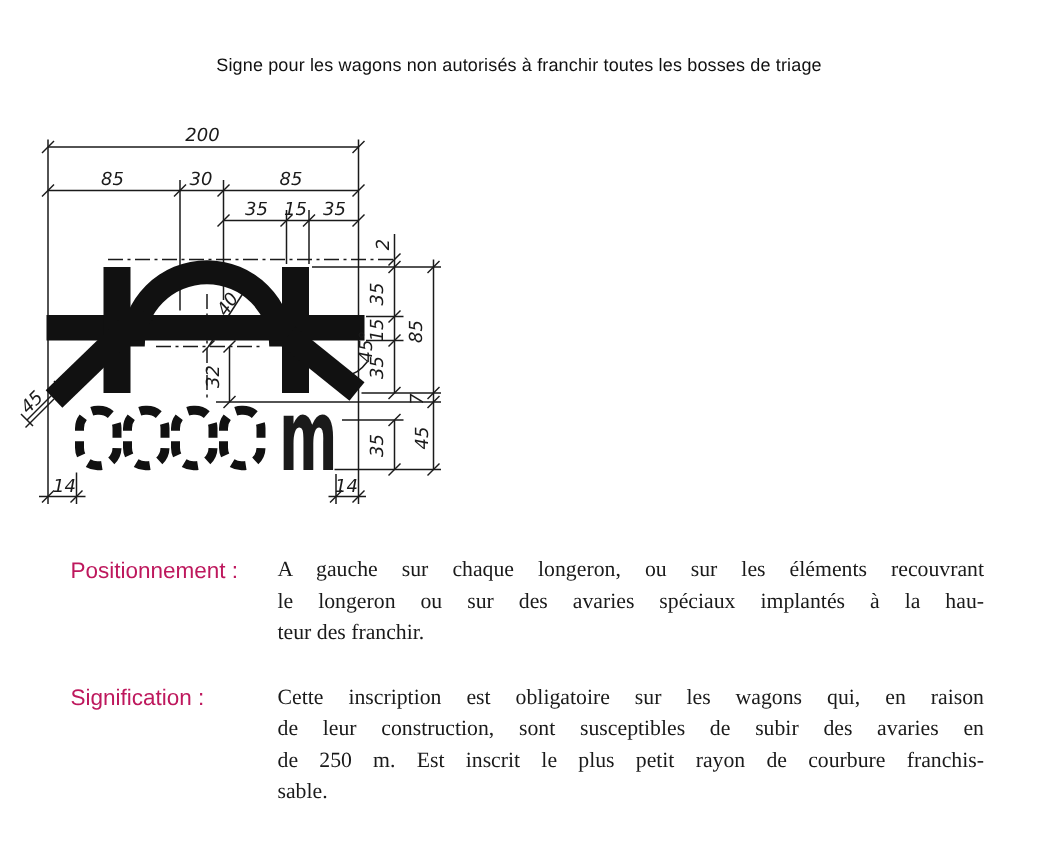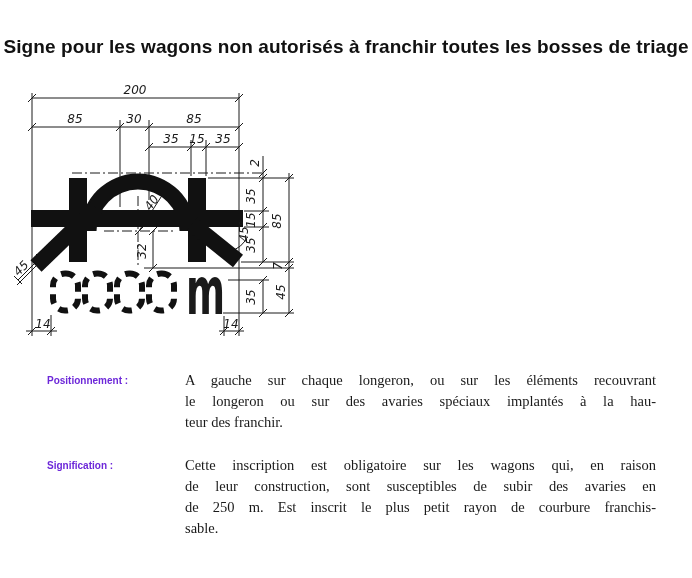--- a/index.html
+++ b/index.html
@@ -1,22 +1,22 @@
 <!DOCTYPE html>
 <html><head>
 <meta charset="utf-8">
 <style>
   html,body{margin:0;padding:0;background:#ffffff;}
   #page{position:relative;width:692px;height:578px;background:#ffffff;overflow:hidden;
         font-family:"Liberation Sans", sans-serif;color:#111;}
   .title{position:absolute;top:36px;left:0;right:0;text-align:center;
-         font-weight:bold;font-size:19px;letter-spacing:.1px;color:#111;}
+         font-weight:normal;font-size:12px;letter-spacing:.1px;color:#111;}
   .drawing-wrap{position:absolute;left:0;top:80px;width:692px;height:270px;}
   .section{position:absolute;left:0;width:692px;}
-  .section .label{position:absolute;left:47px;top:0;font-size:10px;line-height:21px;color:#6d28d9;font-weight:bold;}
+  .section .label{position:absolute;left:47px;top:0;font-size:15px;line-height:21px;color:#be185d;}
   .section .body{position:absolute;left:185px;top:0;width:471px;font-size:14.5px;line-height:21px;color:#1a1a1a;font-family:Liberation Serif, serif;}
   .jline{text-align:justify;text-align-last:justify;}
   .jline.last{text-align-last:left;}
   #sec-pos{top:370px;}
   #sec-sig{top:455px;}
   svg text{fill:#1a1a1a;}
   .dim{font-family:"DejaVu Sans", sans-serif;font-style:italic;font-size:12px;}
 </style>
 </head>
 <body>

